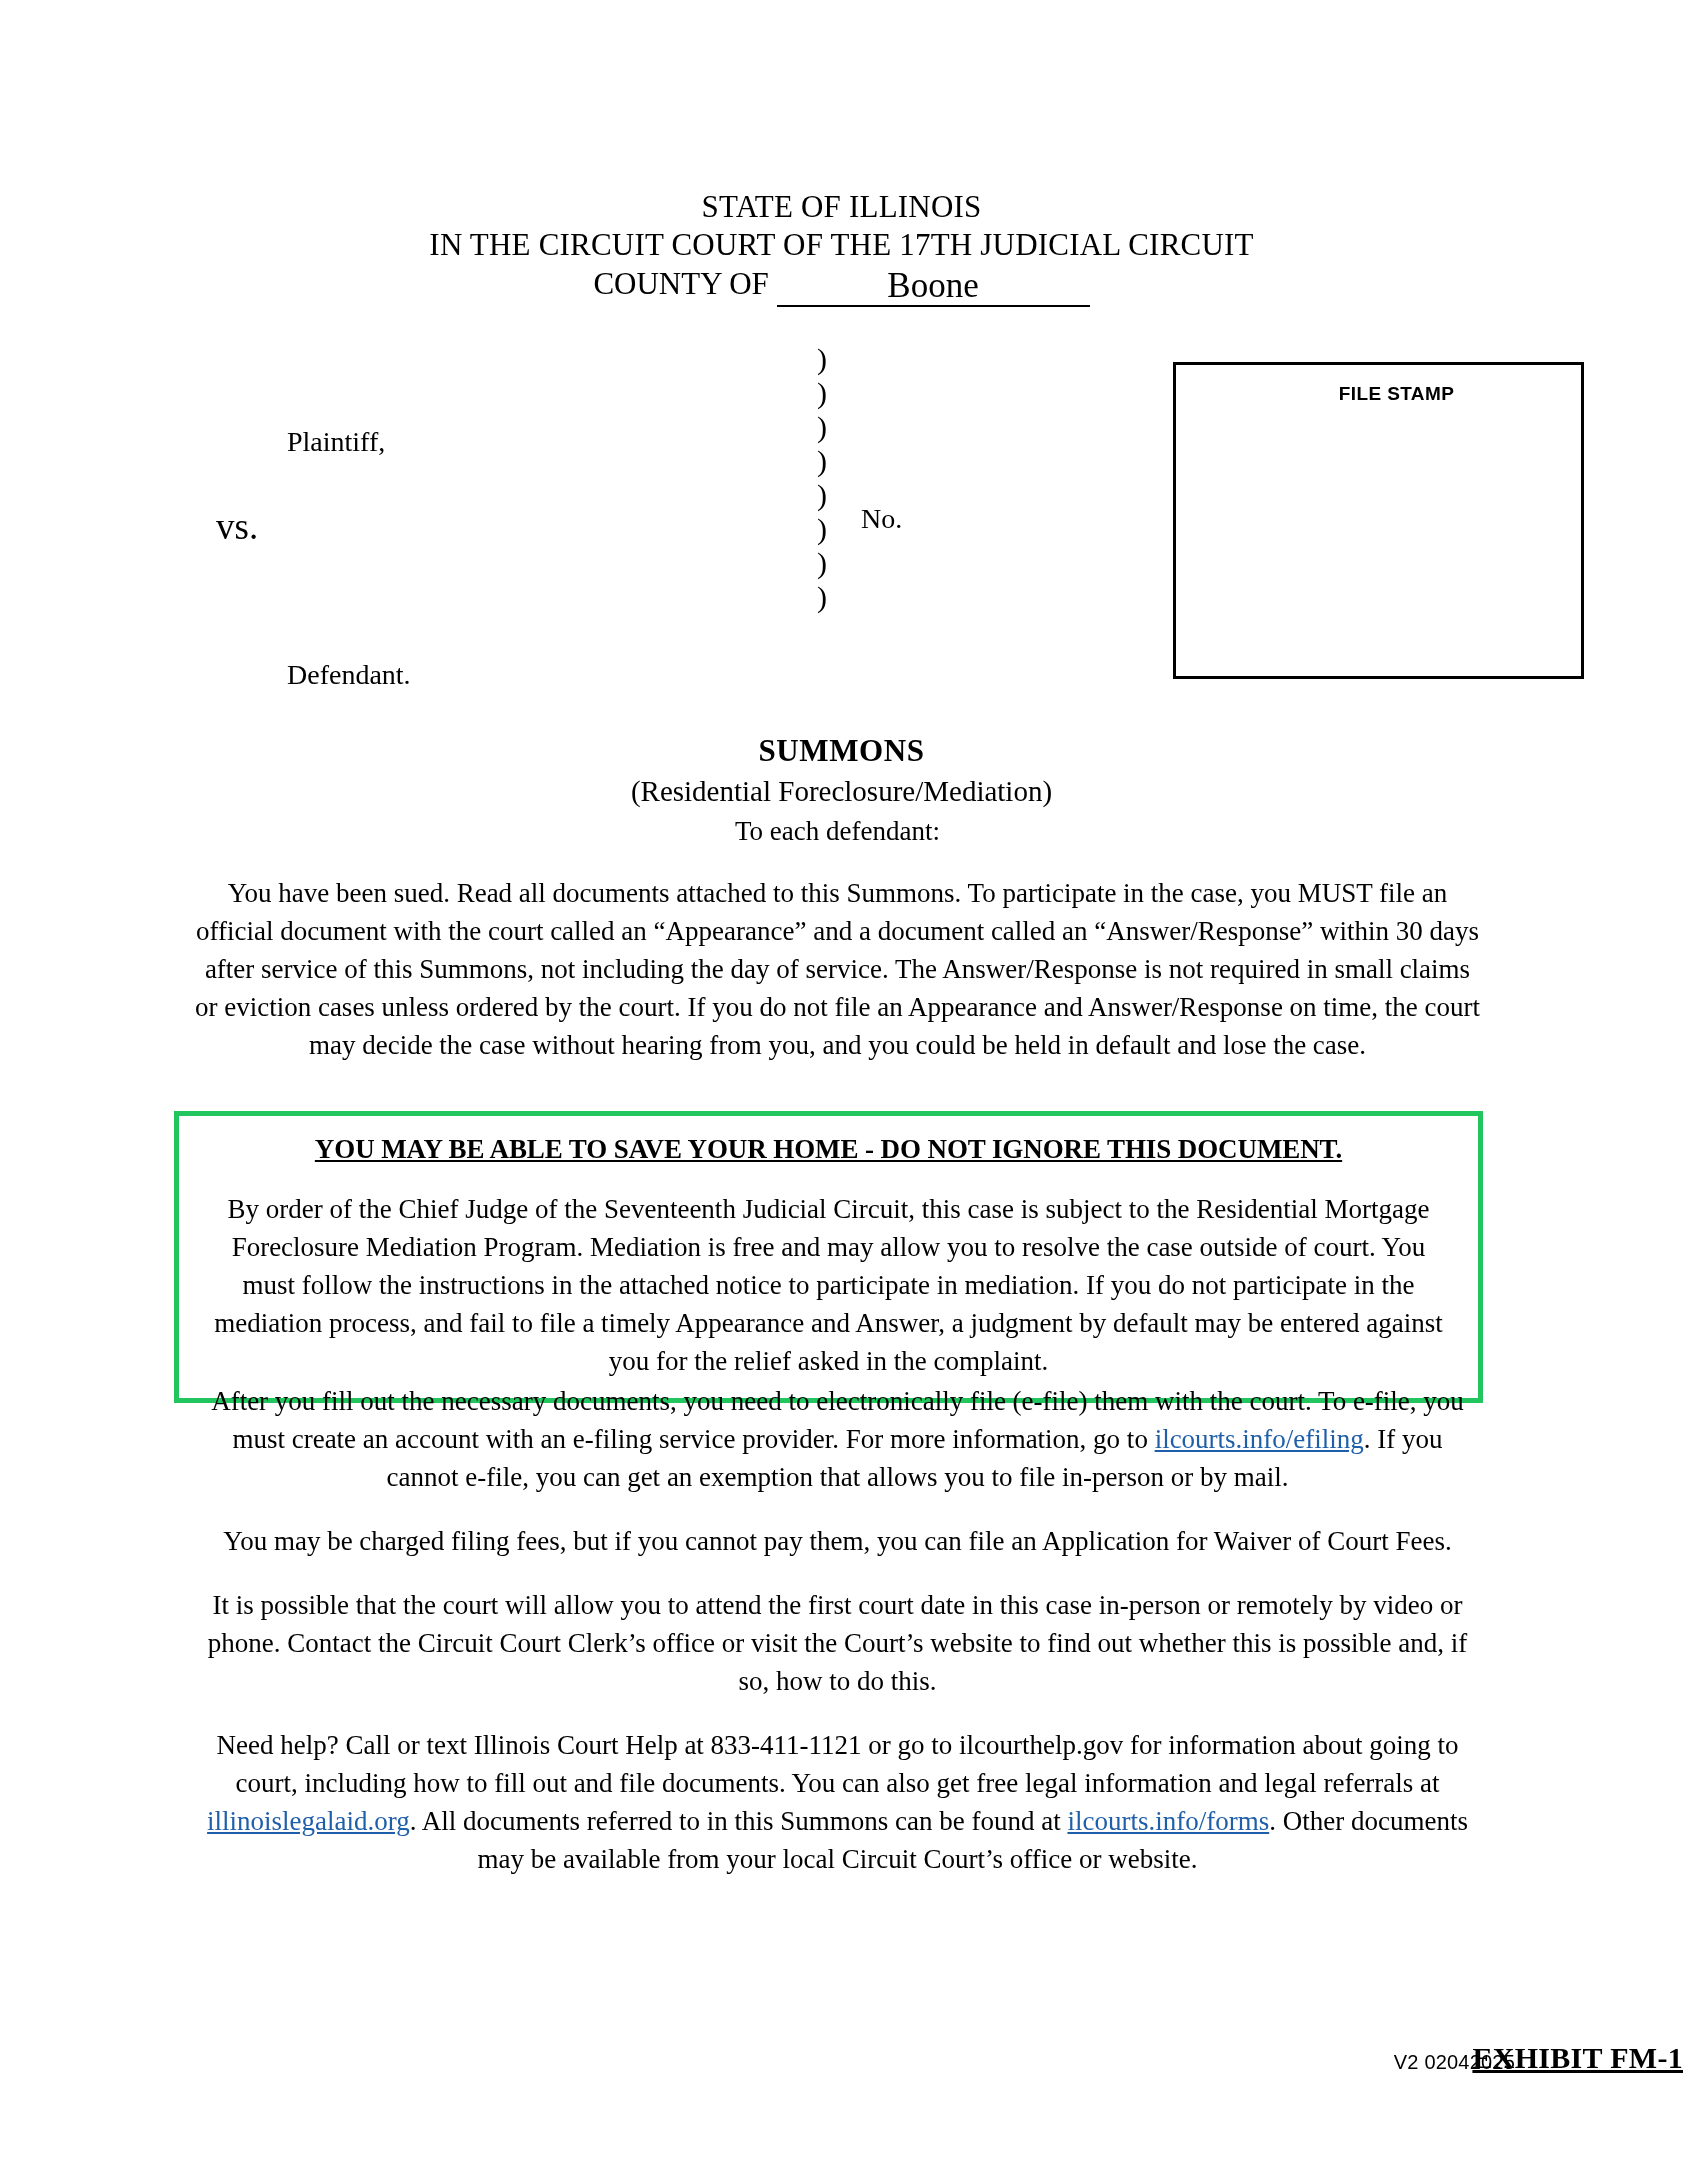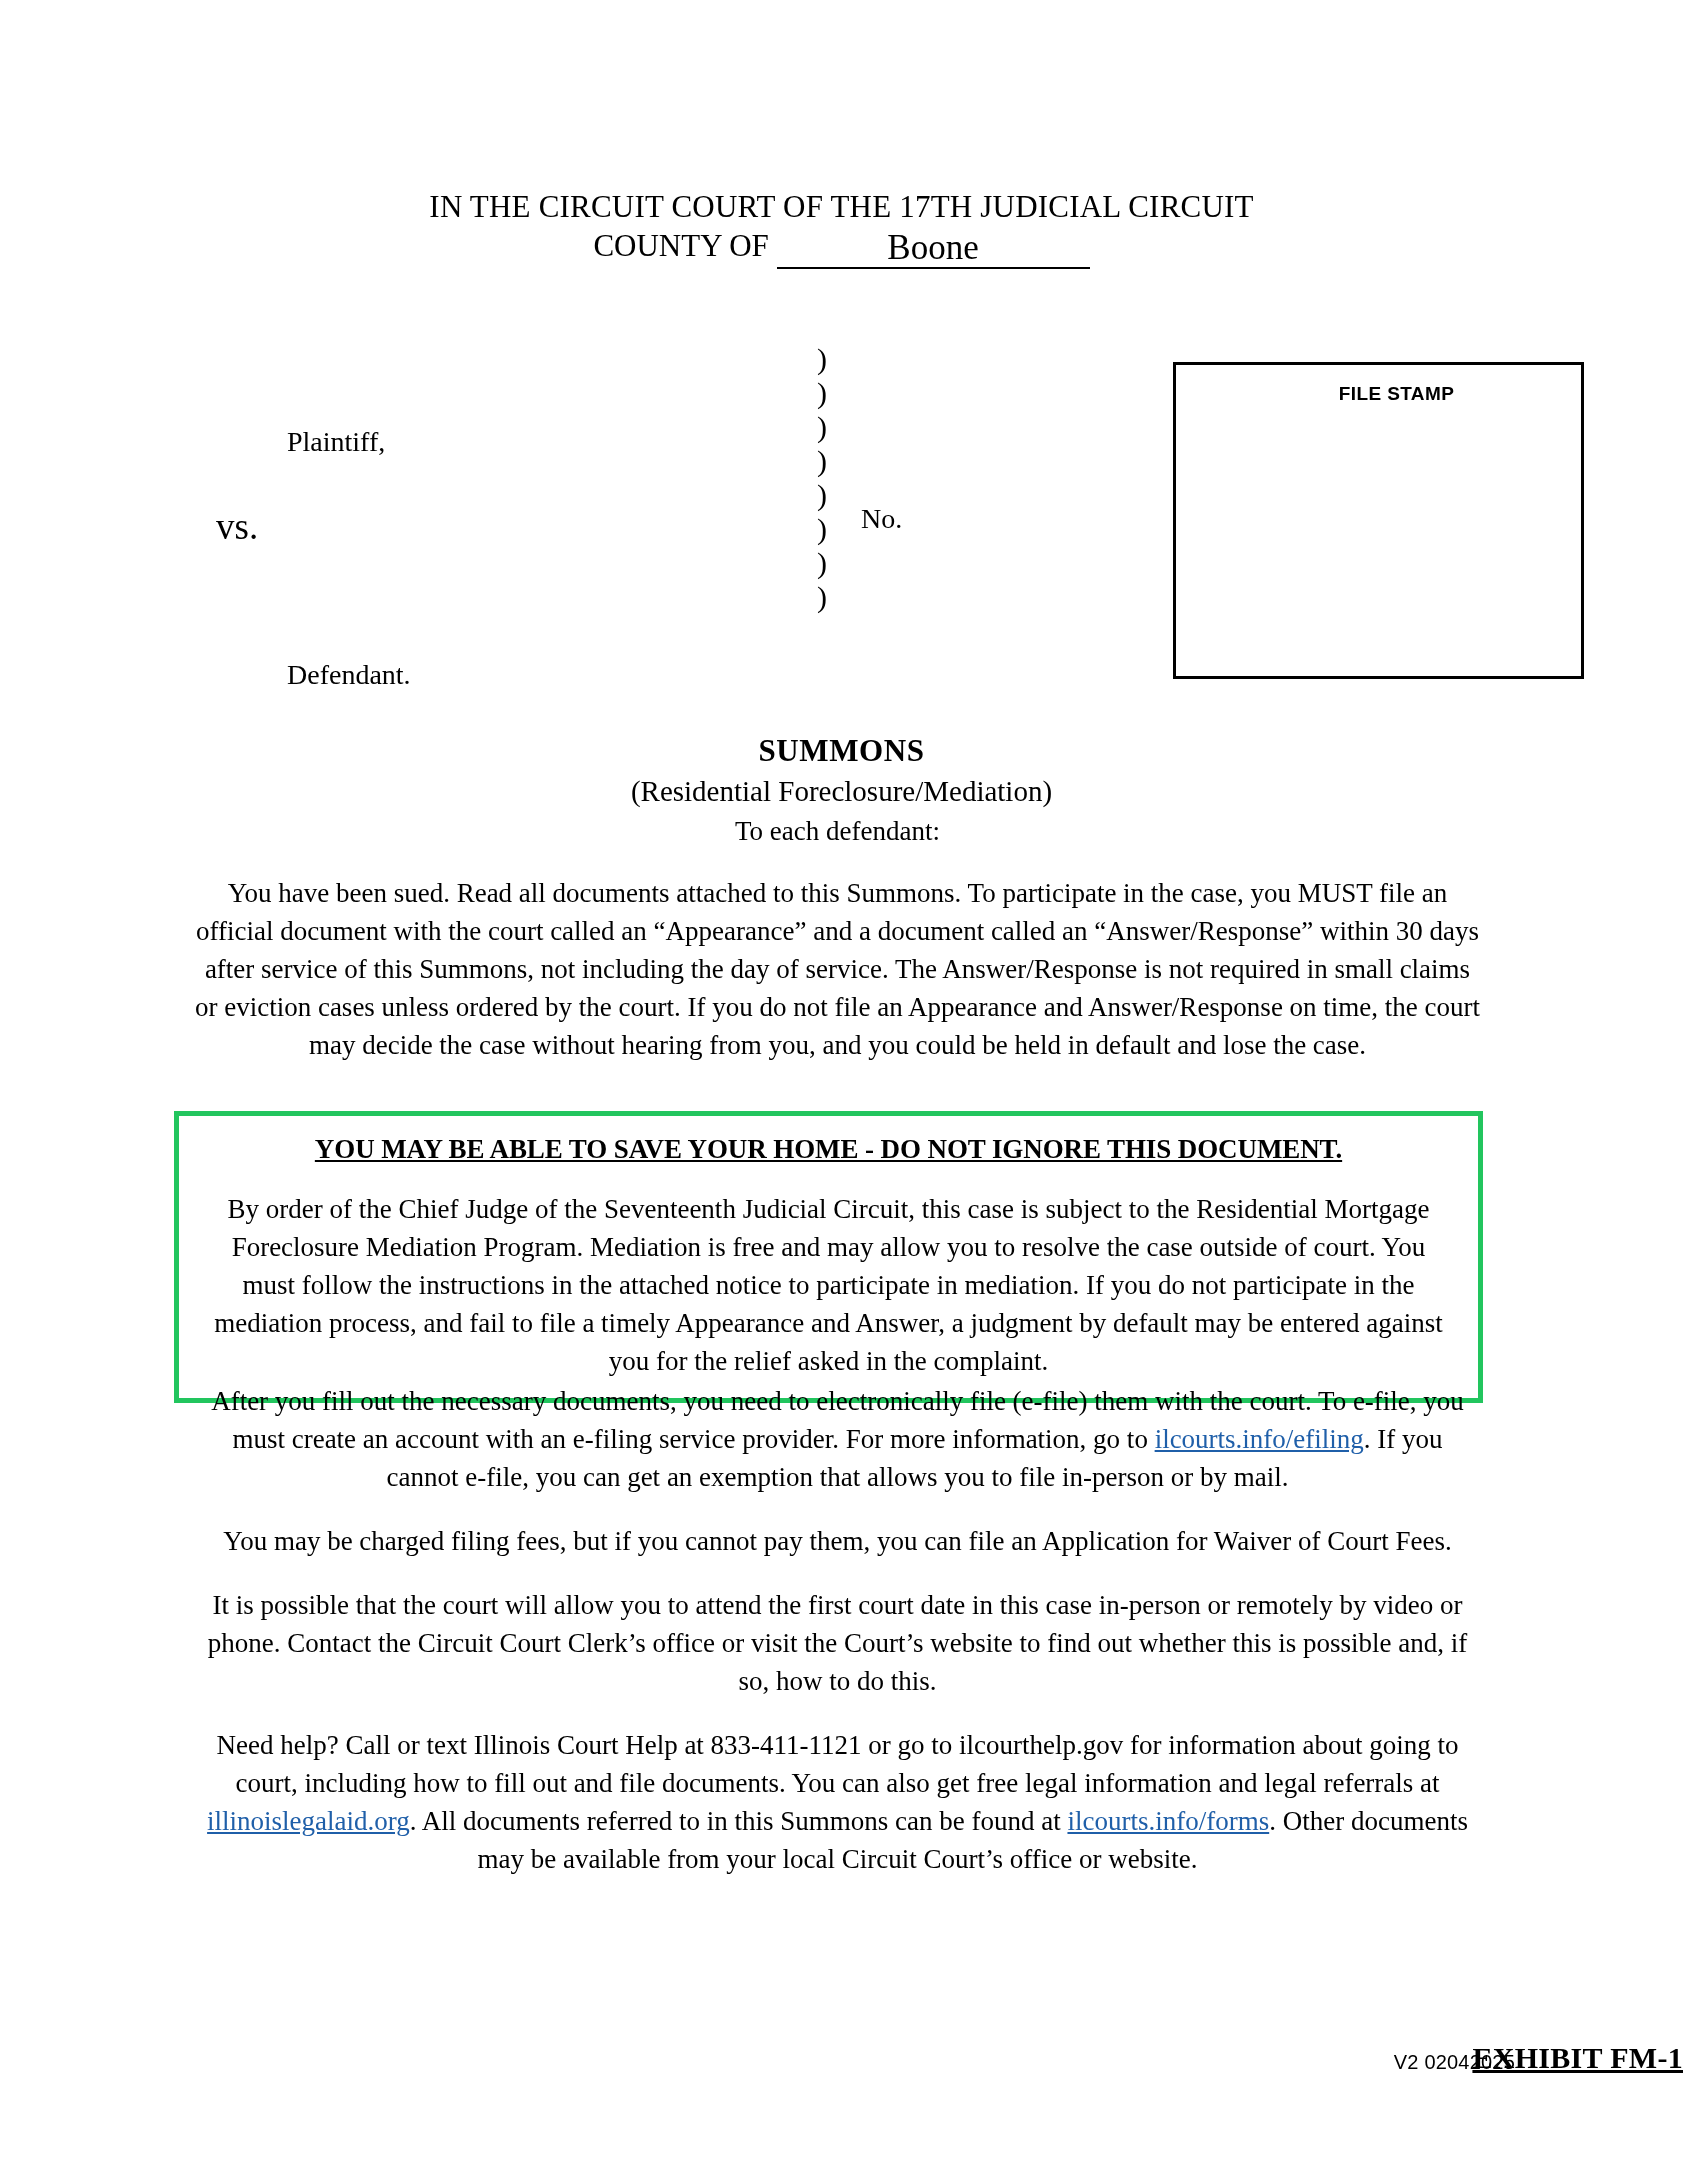--- a/index.html
+++ b/index.html
@@ -214,20 +214,21 @@
     font-size: 20px;
     letter-spacing: 0.2px;
   }
 </style>
 </head>
 <body>
 
 <div class="page">
 
   <div class="header">
+    <div class="hdr-line">STATE OF ILLINOIS</div>
     <div class="hdr-line">IN THE CIRCUIT COURT OF THE 17TH JUDICIAL CIRCUIT</div>
     <div class="county-line">
       <span>COUNTY OF</span>
       <span class="county-fill">Boone</span>
     </div>
   </div>
 
   <div class="caption">
     <div class="cap-plaintiff">Plaintiff,</div>
     <div class="cap-vs">vs.</div>

